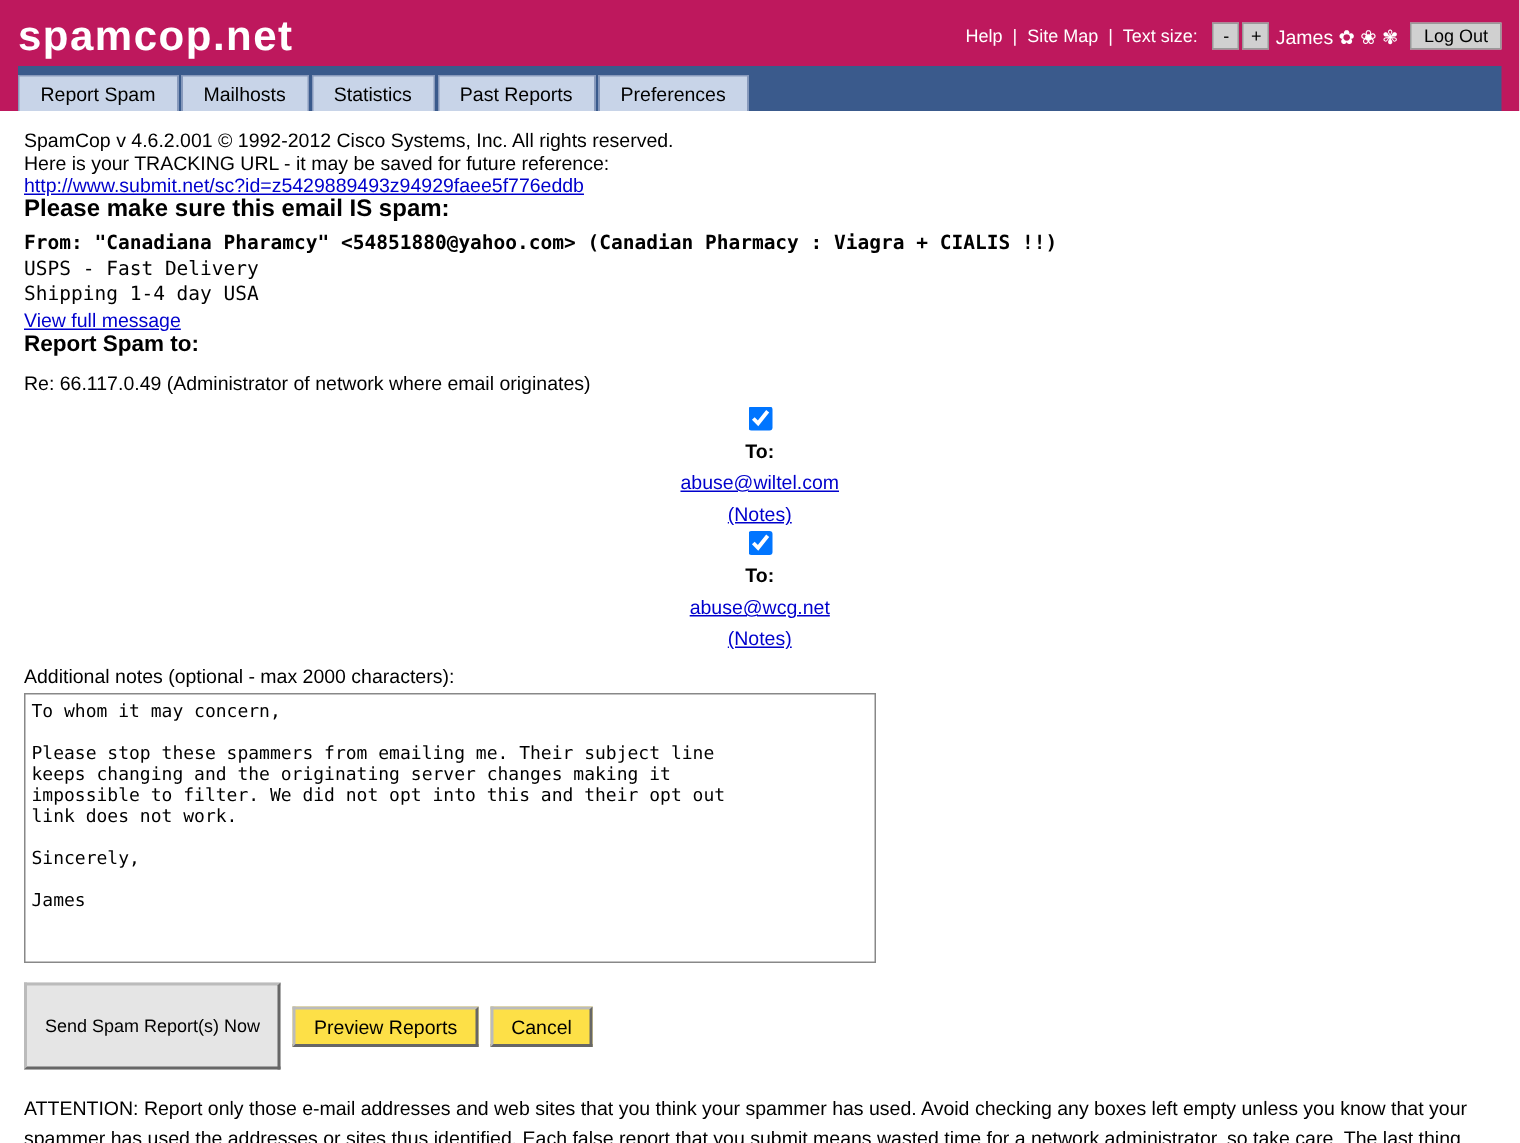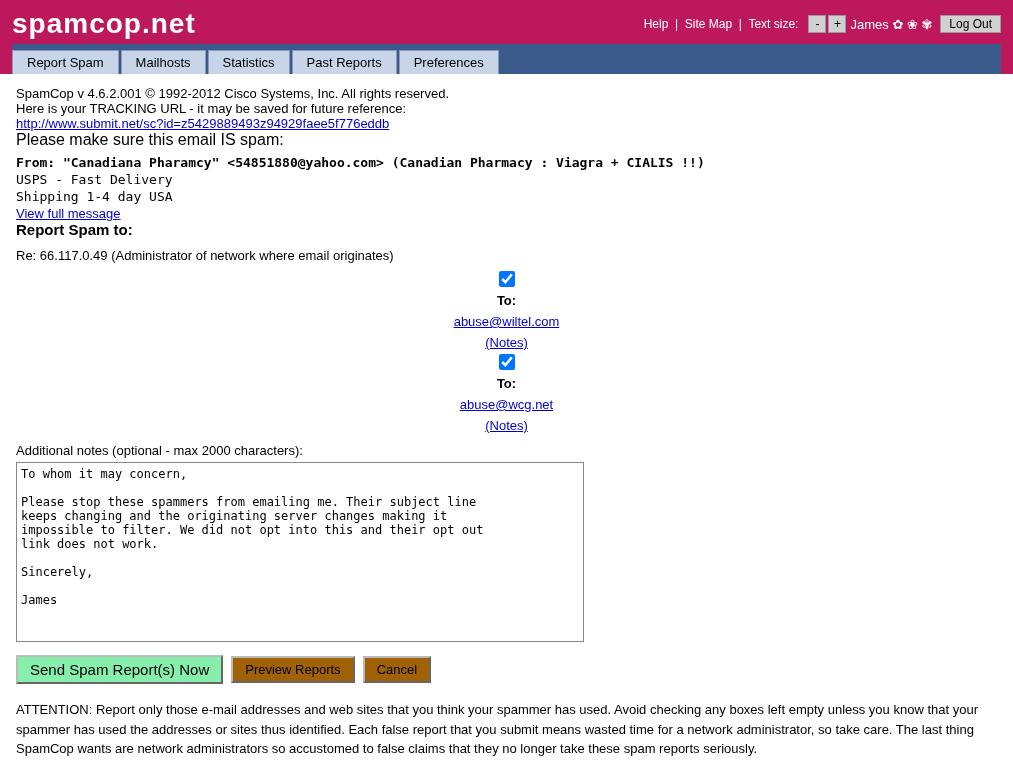--- a/index.html
+++ b/index.html
@@ -97,21 +97,21 @@
     .tracking-section {
       margin-bottom: 0;
       font-size: 13px;
     }
     .tracking-section a {
       color: #0000cc;
     }
 
     .please-make-sure {
       font-size: 16px;
-      font-weight: normal;
+      font-weight: bold;
       margin-bottom: 6px;
     }
 
     .spam-details {
       font-family: monospace;
       font-size: 13px;
       margin-bottom: 2px;
     }
     .spam-details .bold {
       font-weight: bold;
@@ -166,28 +166,28 @@
     }
 
     .button-row {
       display: flex;
       gap: 8px;
       margin-top: 10px;
       align-items: center;
     }
 
     .btn-primary {
-      background: #86efac;
+      background: #e5e5e5;
       border: 2px outset #bbb;
-      padding: 4px 12px;
-      font-size: 15px;
+      padding: 20px 12px;
+      font-size: 12px;
       cursor: pointer;
     }
     .btn-secondary {
-      background: #a16207;
+      background: #fde047;
       border: 2px outset #bbb;
       padding: 4px 12px;
       font-size: 13px;
       cursor: pointer;
     }
 
     .attention-block {
       margin-top: 16px;
       font-size: 13px;
       line-height: 1.5;

